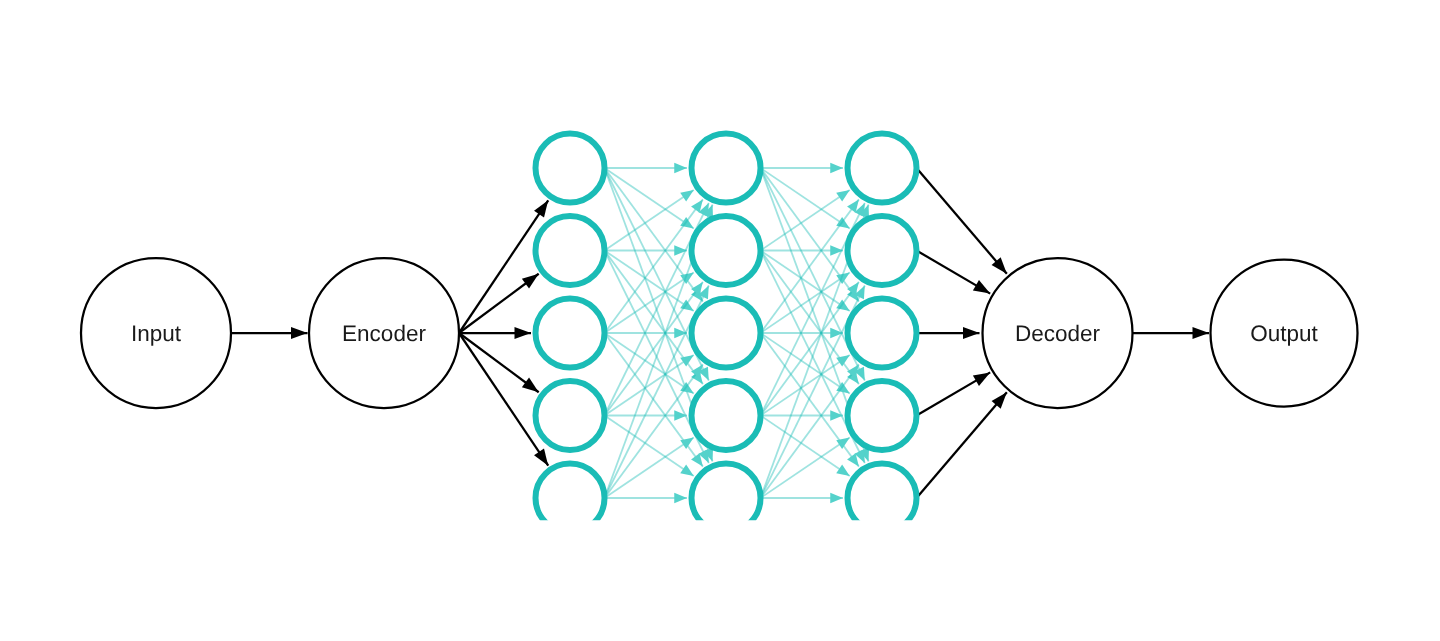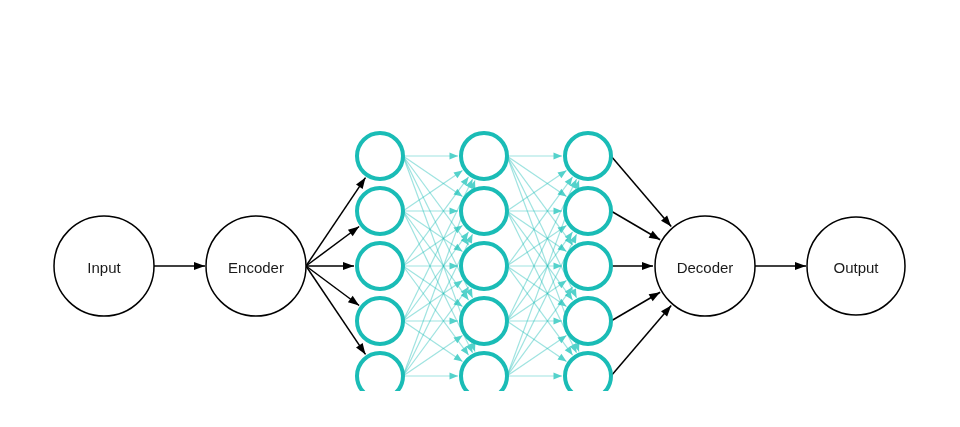--- a/index.html
+++ b/index.html
@@ -3,21 +3,20 @@
 <meta charset="utf-8">
 <style>
   html, body { margin: 0; padding: 0; }
   body { background: #ffffff; font-family: "Liberation Sans", sans-serif; }
   .canvas {
     position: relative;
     width: 960px;
     height: 347px;
     background: var(--bg, #ffffff);
     overflow: hidden;
-    margin-top: 44px;
   }
   svg { display: block; }
   .edge-flow, .edge-fan {
     stroke: var(--ink, #000000);
     stroke-width: 1.5;
     fill: none;
   }
   .edge-mesh {
     stroke: var(--teal, #1abcb6);
     stroke-opacity: 0.42;

